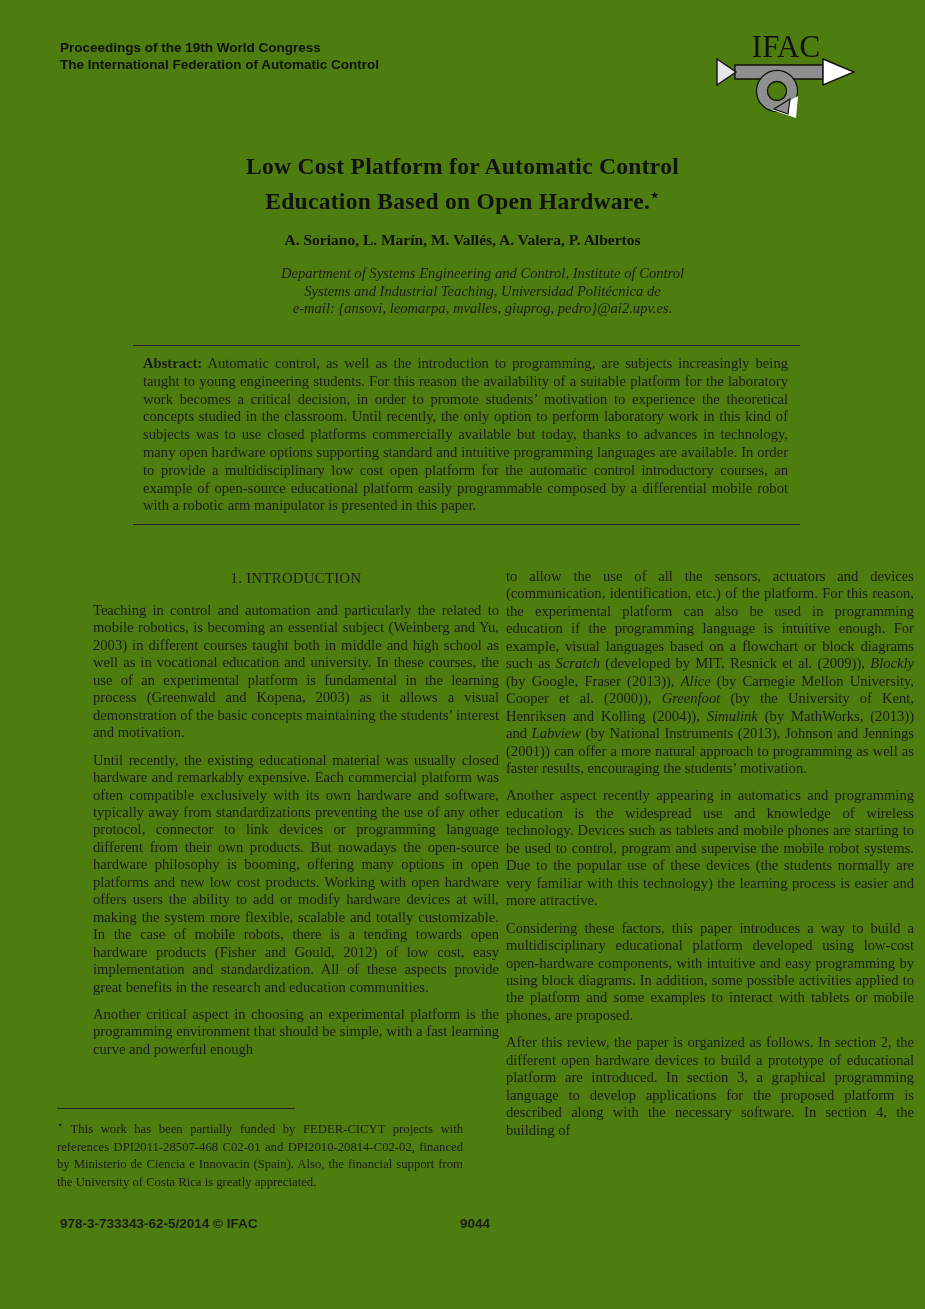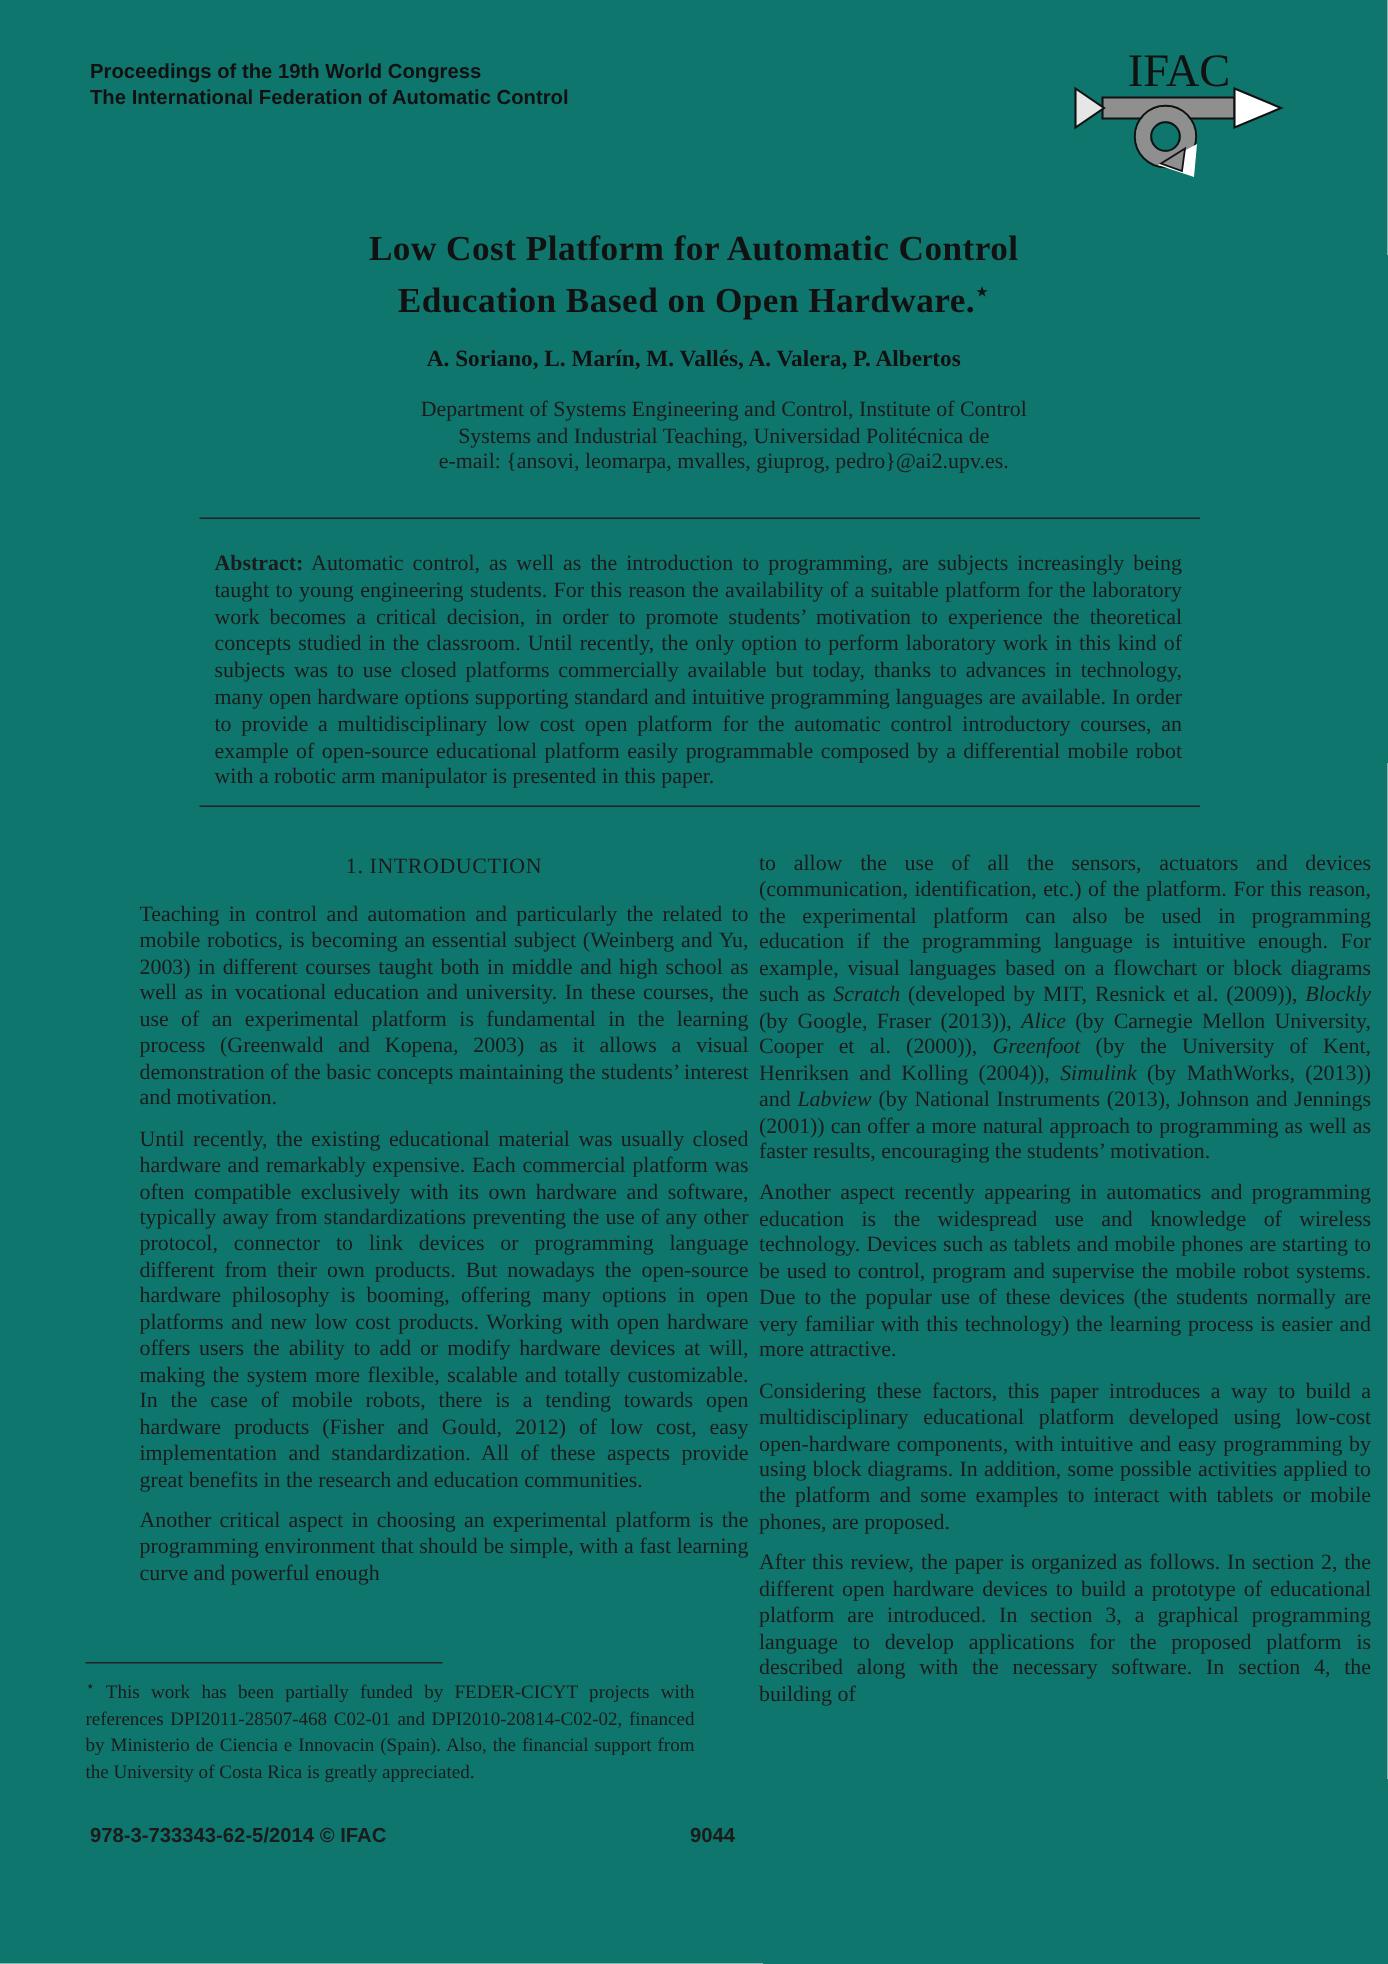--- a/index.html
+++ b/index.html
@@ -1,18 +1,18 @@
 <!DOCTYPE html>
 <html><head>
 <meta charset="utf-8">
 <style>
   html,body { margin:0; padding:0; background:#e9e9e9; }
   .page {
     position:relative; width:925px; height:1309px; margin:0 auto;
-    background:#0f766e; color:#1b1b1b; overflow:hidden;
+    background:#4d7c0f; color:#1b1b1b; overflow:hidden;
     font-family:"Liberation Serif", serif;
   }
   
   .header-meta {
     position:absolute; left:60px; top:39px;
     font-family:"Liberation Sans", sans-serif; font-weight:bold;
     font-size:13.5px; line-height:17px; color:#111;
   }
   .ifac-logo { position:absolute; left:710px; top:30px; width:152px; height:90px; }
   
@@ -21,27 +21,27 @@
     text-align:center; font-weight:bold; font-size:23.5px; line-height:29px;
     letter-spacing:0.3px; color:#111;
   }
   .title sup { font-size:15px; }
   .authors {
     position:absolute; left:0; right:0; top:231px;
     text-align:center; font-weight:bold; font-size:15.5px; color:#111;
   }
   .affiliation {
     position:absolute; left:0; right:0; top:265px;
-    text-align:center; font-size:14.6px; line-height:17.6px;padding-left:40px;
+    text-align:center; font-style:italic; font-size:14.6px; line-height:17.6px;padding-left:40px;
   }
   
   .abstract-wrap {
     position:absolute; left:133px; top:345px; width:667px;
     border-top:1.5px solid #222; border-bottom:1.5px solid #222;
-    padding:22px 0 9px 0; box-sizing:border-box;
+    padding:9px 0 9px 0; box-sizing:border-box;
   }
   .abstract-wrap p {
     margin:0 12px 0 10px; font-size:14.6px; line-height:17.8px;
     text-align:justify;
   }
   .abstract-label { font-weight:bold; }
   
   .col { position:absolute; top:568px; width:406px;margin-left:36px; }
   .col-left  { left:57px; }
   .col-right { left:470px; width:408px; }

